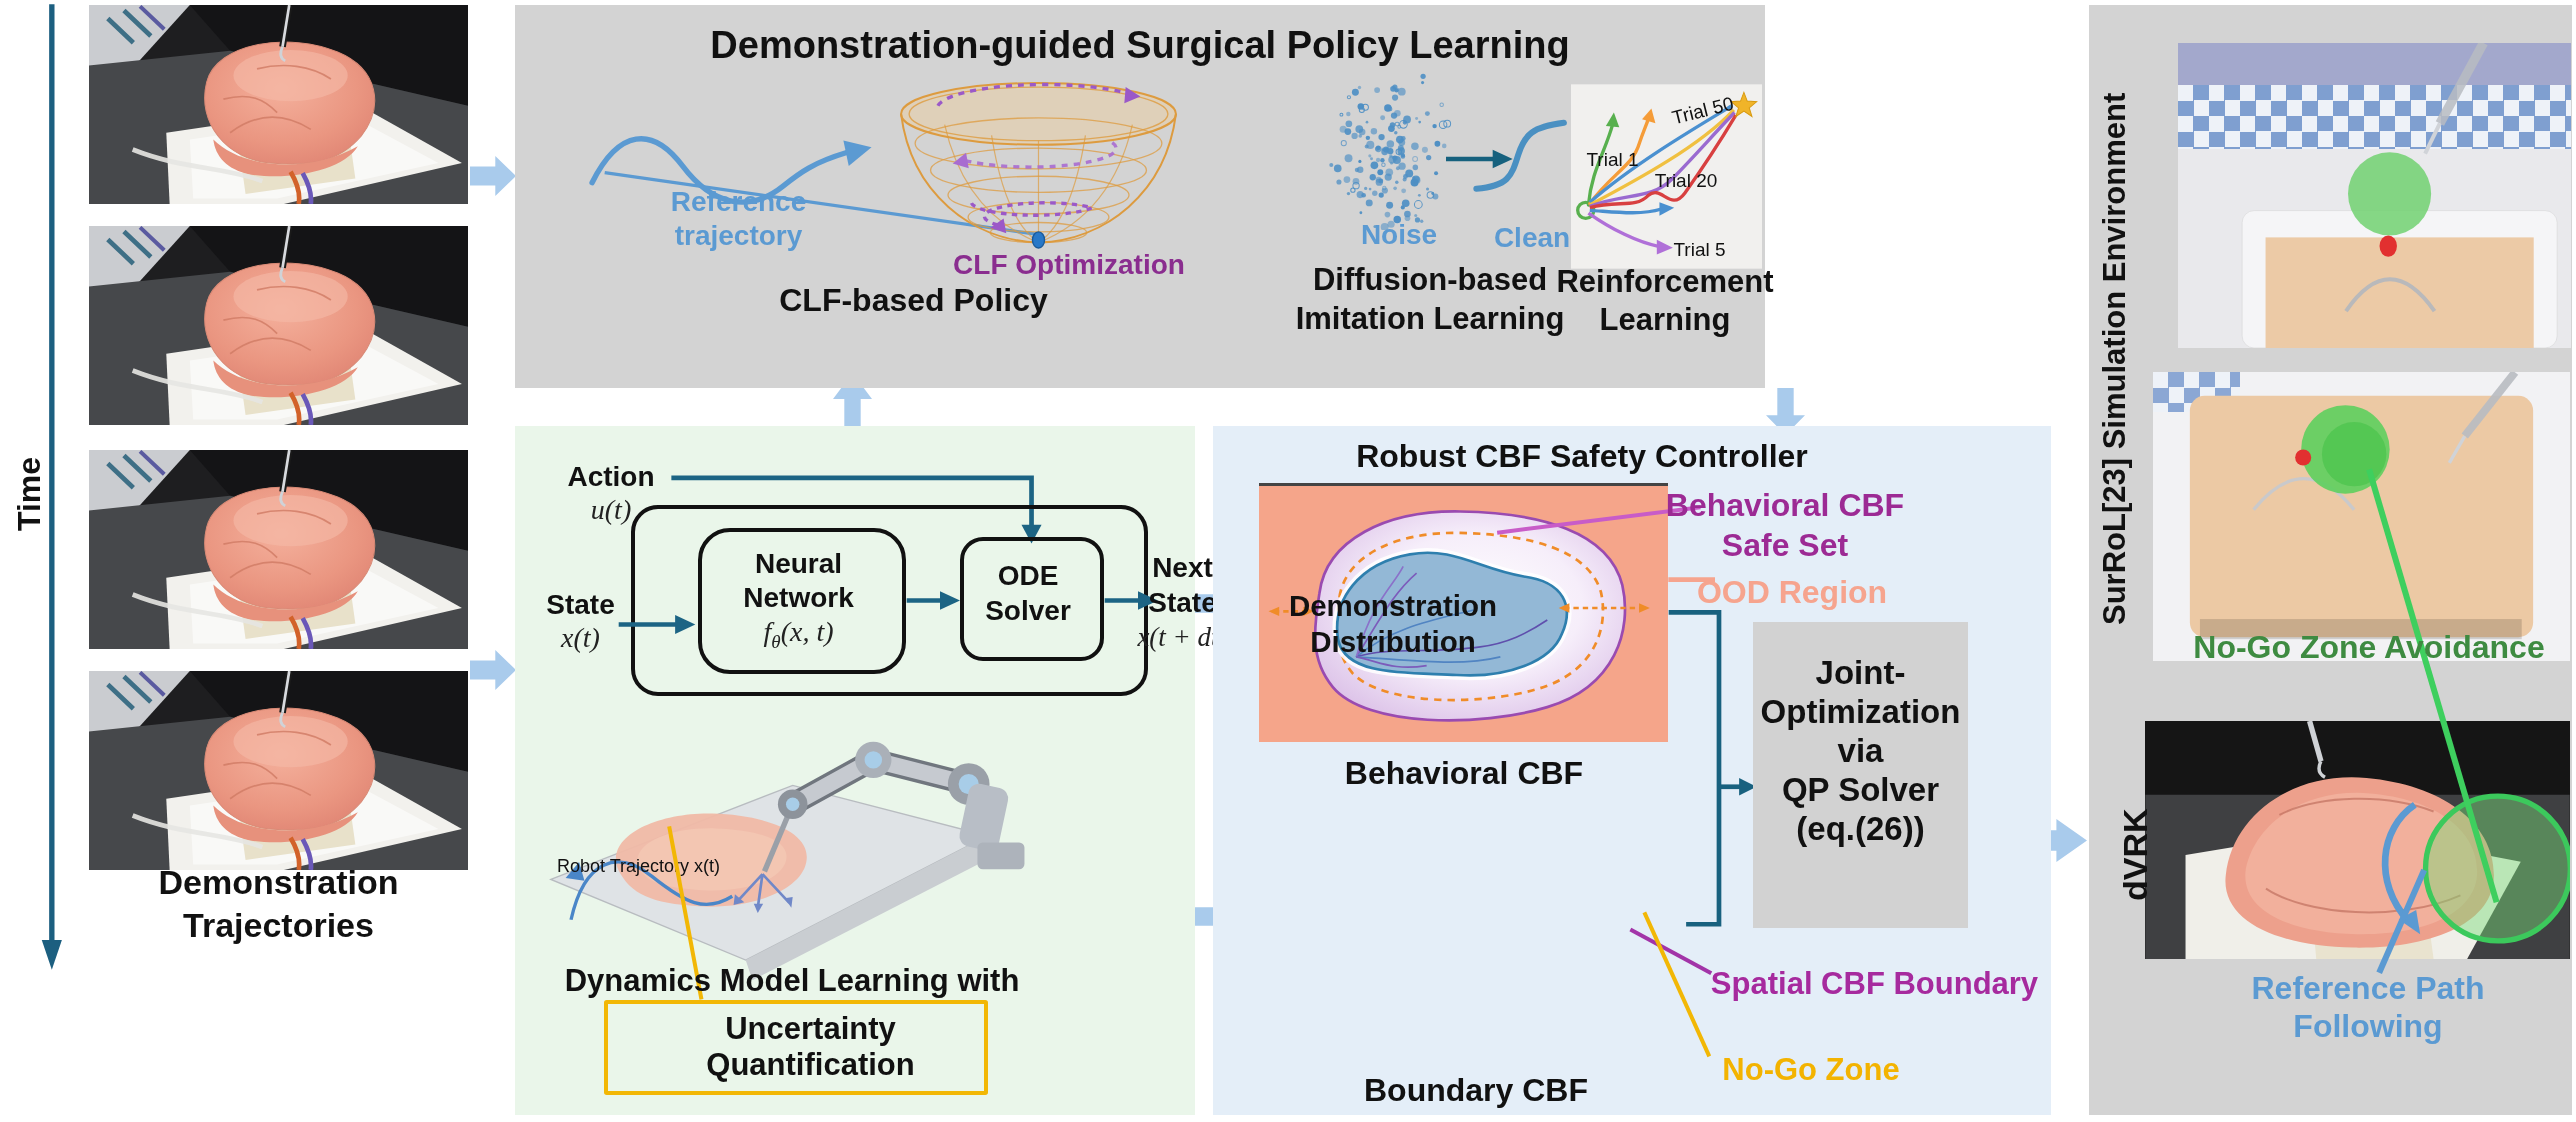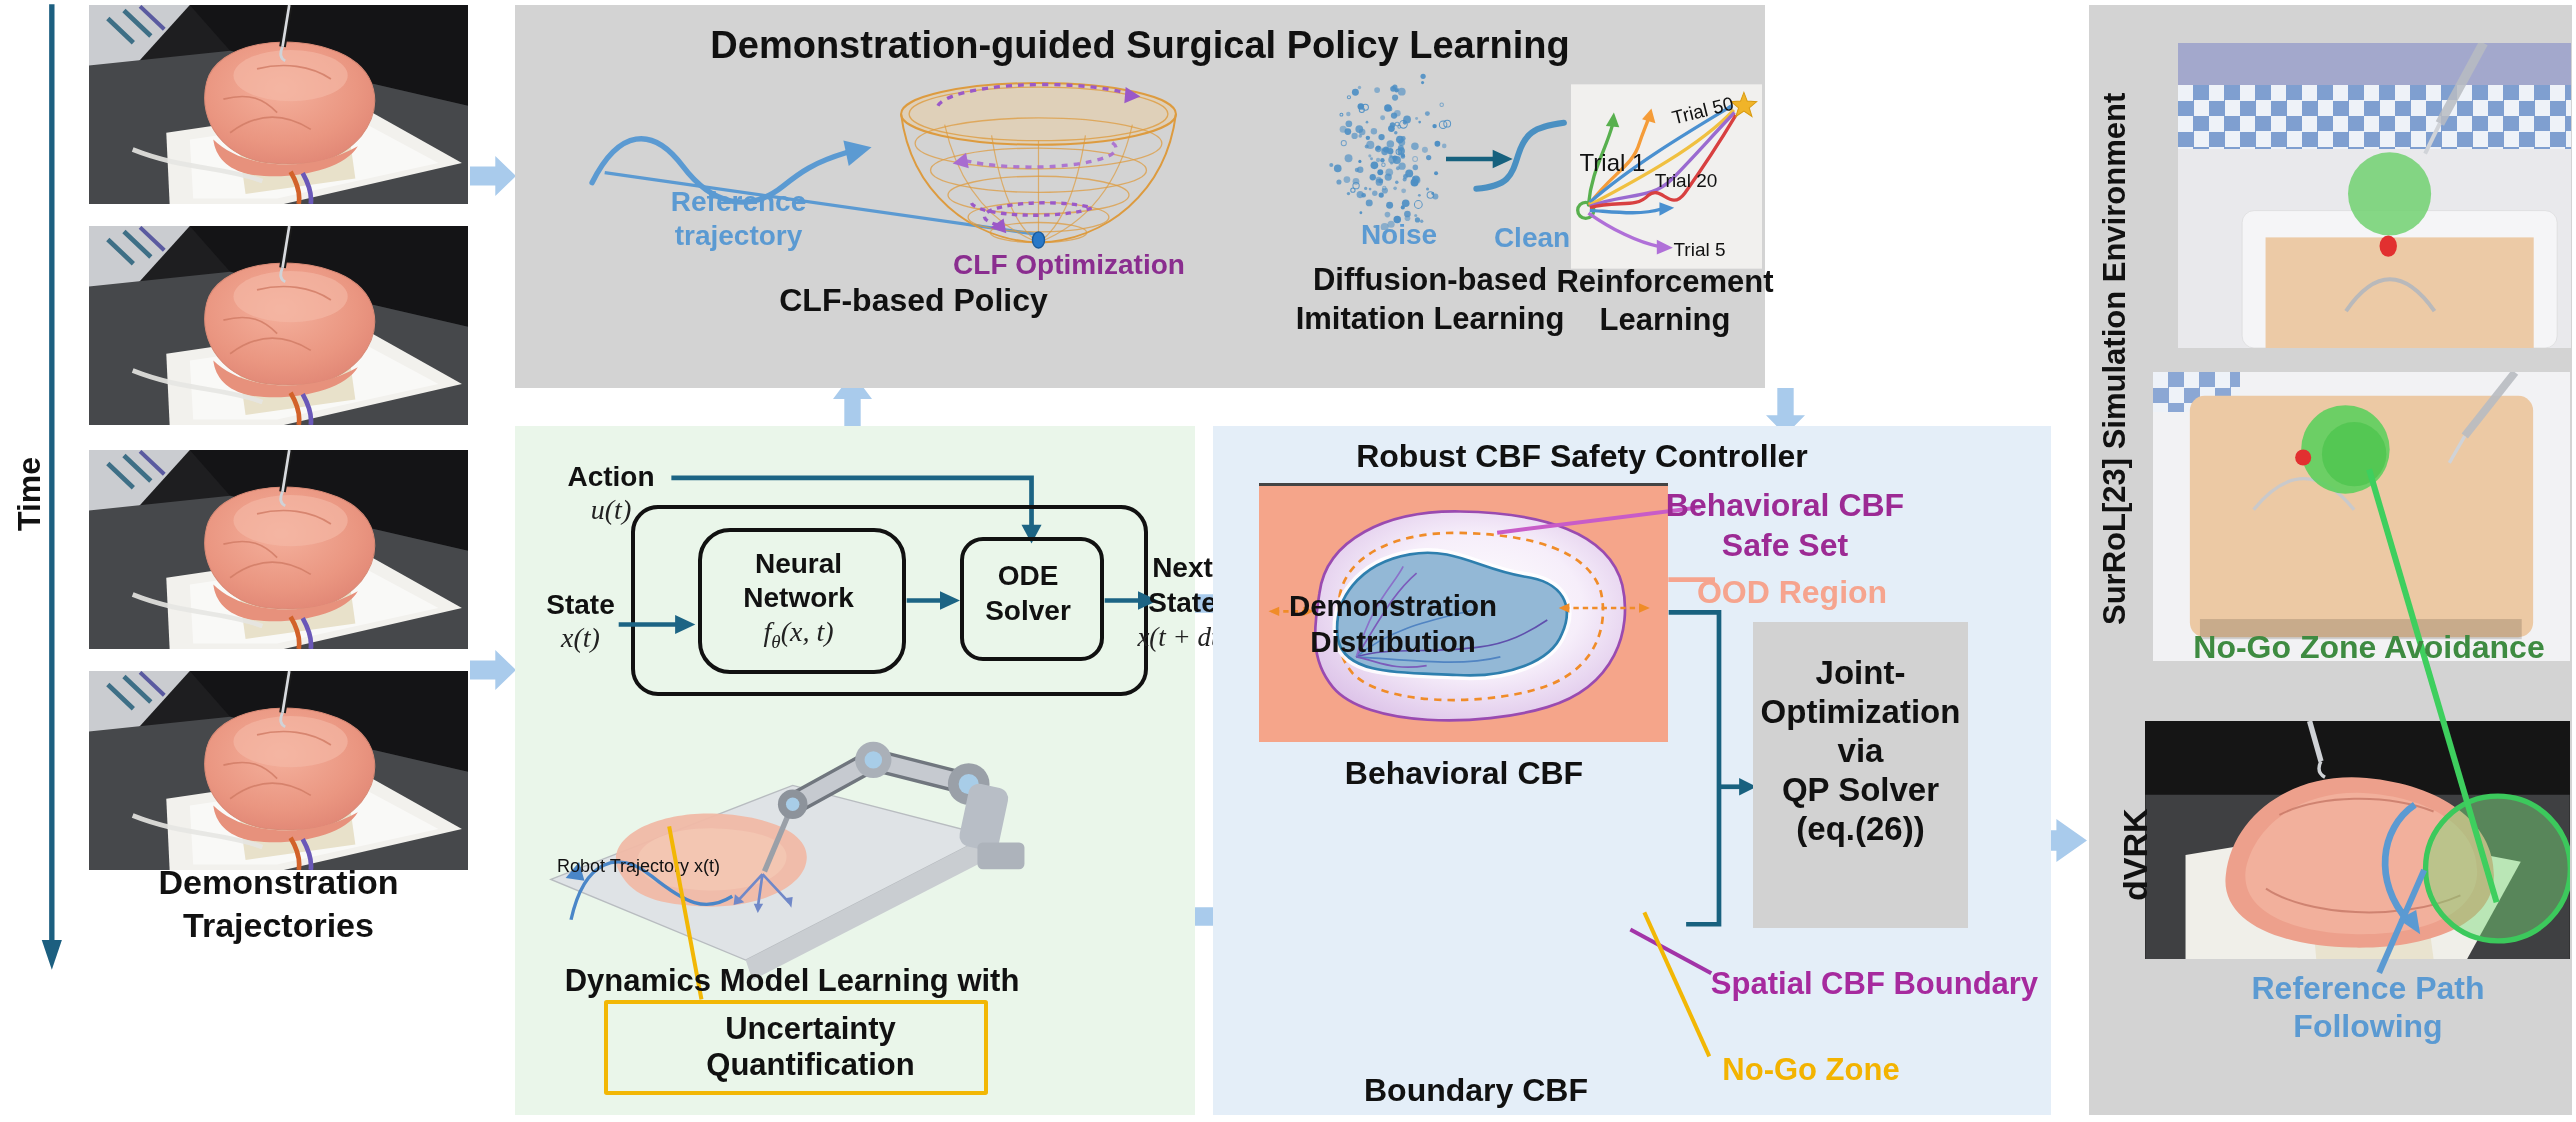--- a/index.html
+++ b/index.html
@@ -314,21 +314,21 @@
       <path d="M28,176 C92,120 180,68 240,32" stroke="#4a90d0" stroke-width="5" fill="none"></path>
       <path d="M28,180 C100,142 192,92 243,38" stroke="#f0c040" stroke-width="5" fill="none"></path>
       <path d="M28,182 C82,162 120,172 150,142 C180,112 215,72 244,42" stroke="#9a6ad0" stroke-width="5" fill="none"></path>
       <path d="M28,184 C70,172 95,186 115,166 C135,148 148,192 170,162 C200,120 228,76 246,46" stroke="#d84040" stroke-width="5" fill="none"></path>
       <path d="M28,188 C62,190 102,196 135,186" stroke="#4a90d0" stroke-width="5" fill="none"></path>
       <polygon points="132,176 154,184 132,196" fill="#4a90d0"></polygon>
       <path d="M26,192 C60,216 100,236 132,242" stroke="#b070d8" stroke-width="5" fill="none"></path>
       <polygon points="128,232 152,244 128,254" fill="#b070d8"></polygon>
       <polygon points="258,12 263,25 277,26 266,35 270,48 258,40 246,48 250,35 239,26 253,25" fill="#f0b429" stroke="#d89a10" stroke-width="1.5"></polygon>
     </svg>
-    <div class="abs lbl" style="left:1054px;top:144px;width:87px;font-size:24px;font-weight:normal;text-align:center;">Trial 1</div>
+    <div class="abs lbl" style="left:1054px;top:144px;width:87px;font-size:19px;font-weight:normal;text-align:center;">Trial 1</div>
     <div class="abs lbl" style="left:1141px;top:95px;width:94px;font-size:19px;font-weight:normal;text-align:center;transform:rotate(-14deg);">Trial 50</div>
     <div class="abs lbl" style="left:1124px;top:165px;width:94px;font-size:19px;font-weight:normal;text-align:center;">Trial 20</div>
     <div class="abs lbl" style="left:1141px;top:234px;width:87px;font-size:19px;font-weight:normal;text-align:center;">Trial 5</div>
     <div class="abs lbl ctr" style="left:999px;top:258px;width:302px;font-size:31px;line-height:38px;">
       <div>Reinforcement</div>
       <div>Learning</div>
     </div>
   </div>
 
   <div class="panel" style="left:515px;top:426px;width:680px;height:689px;background:#eaf6ea;">

